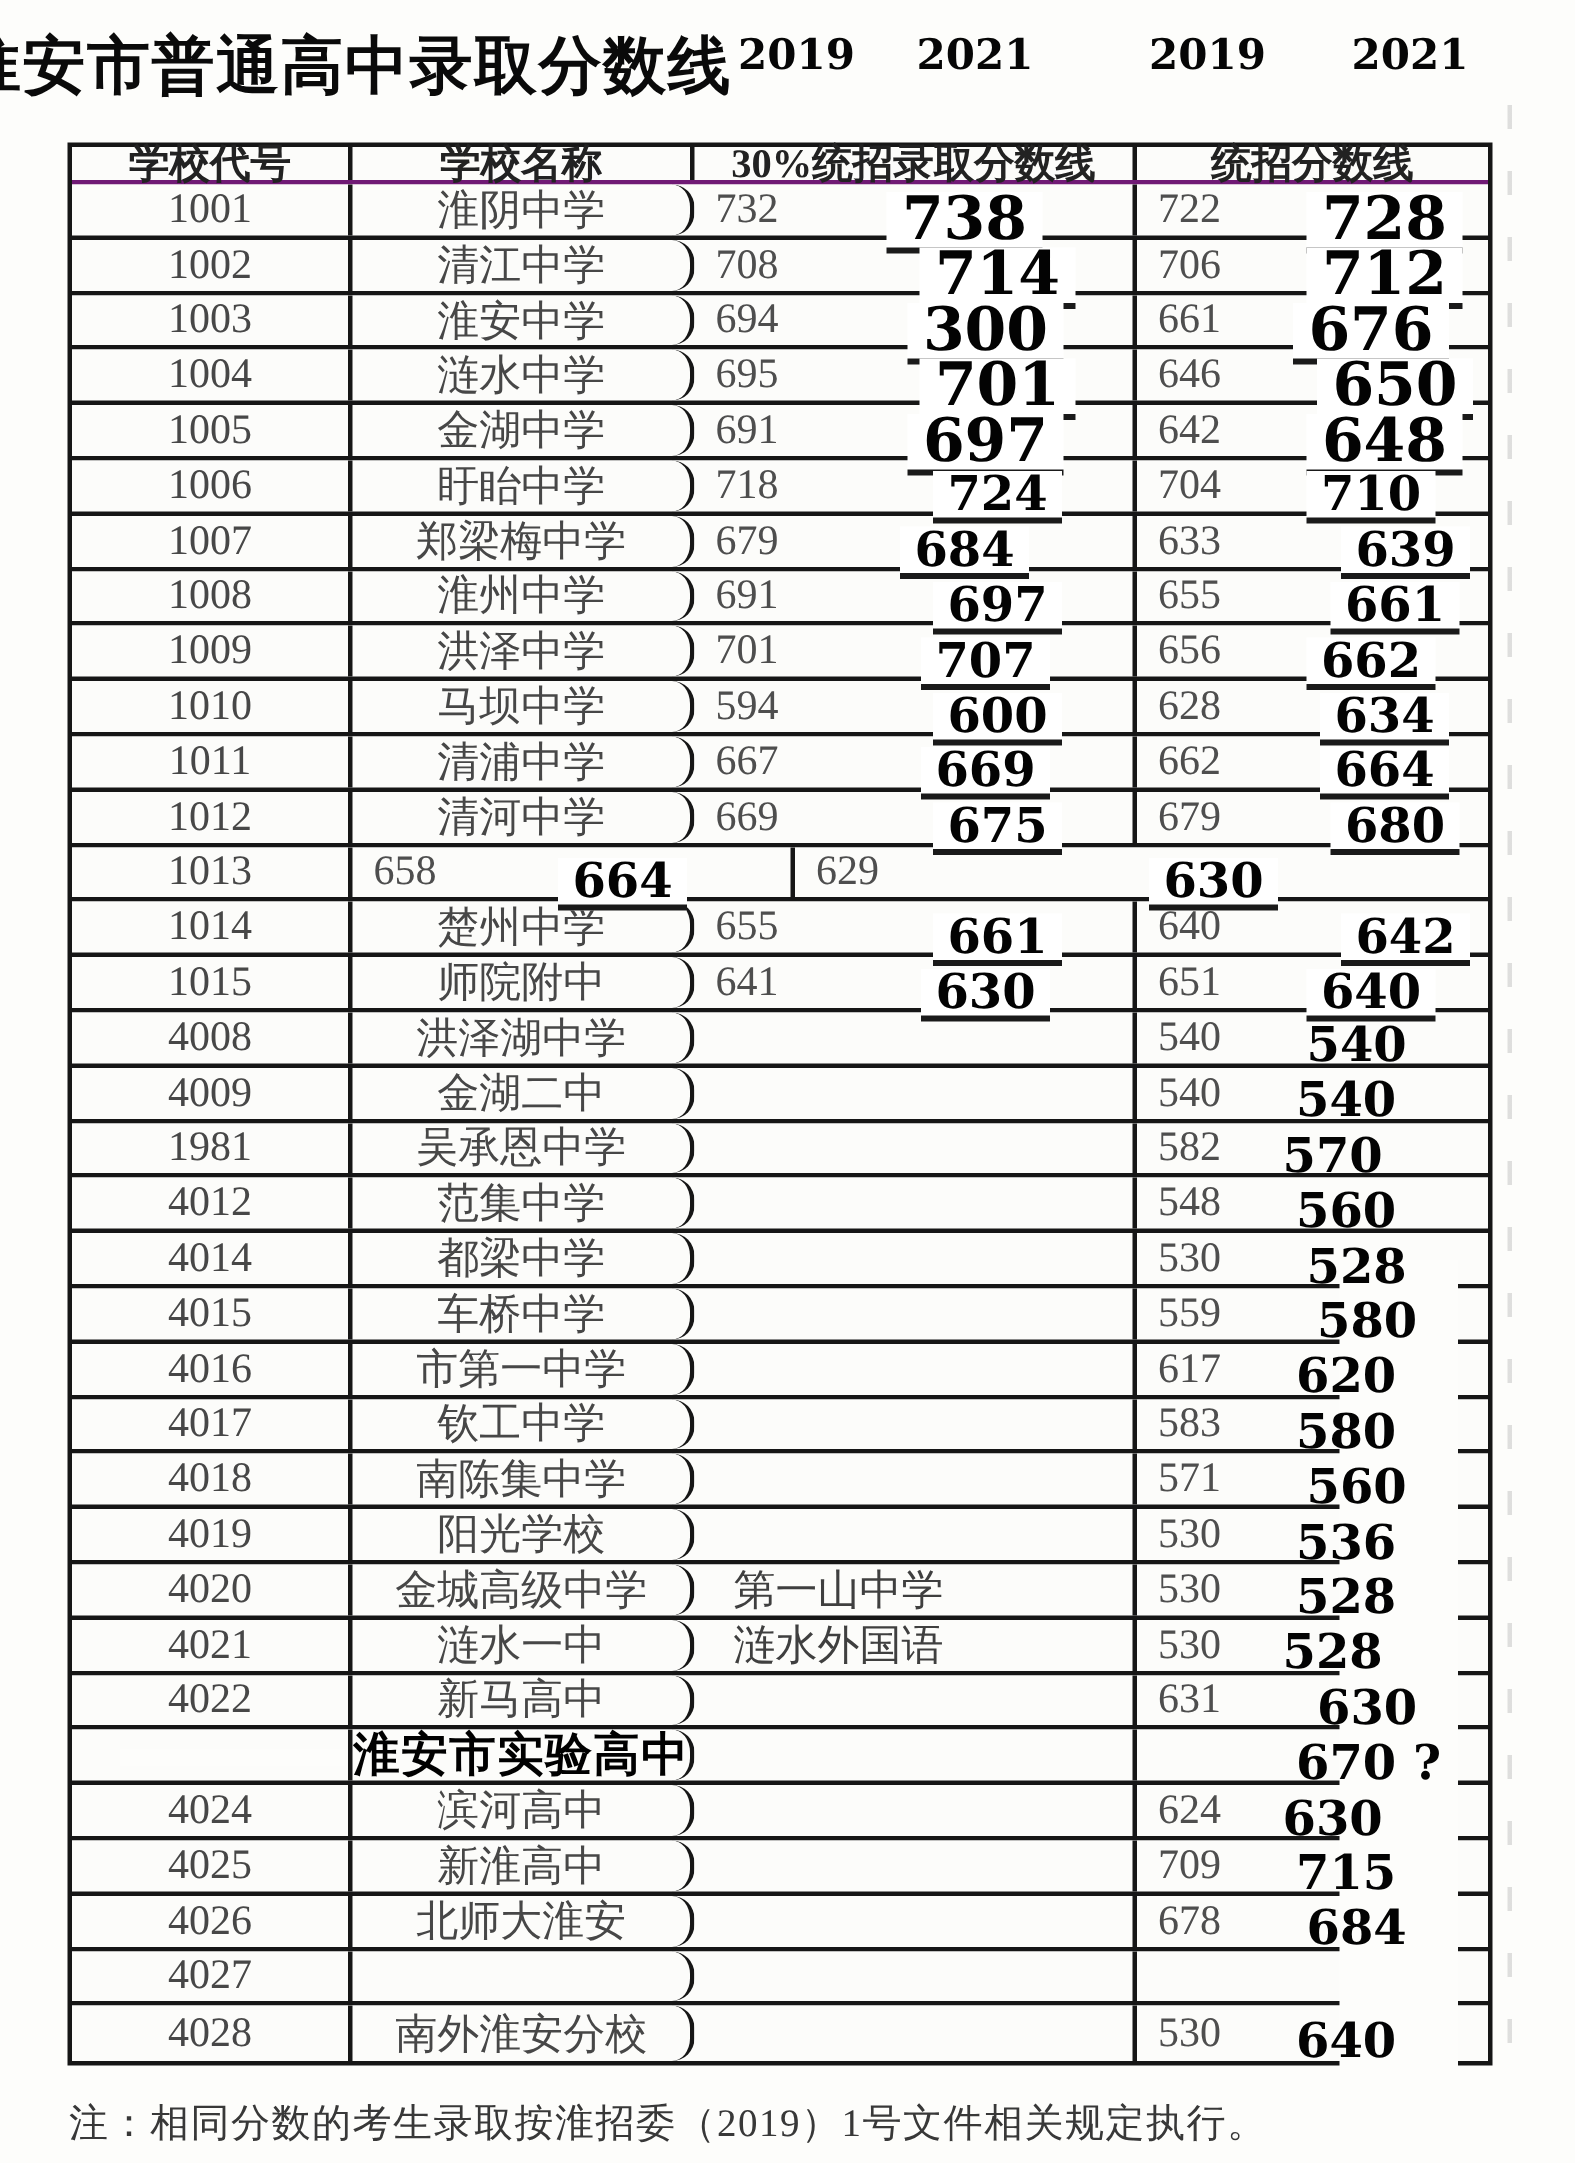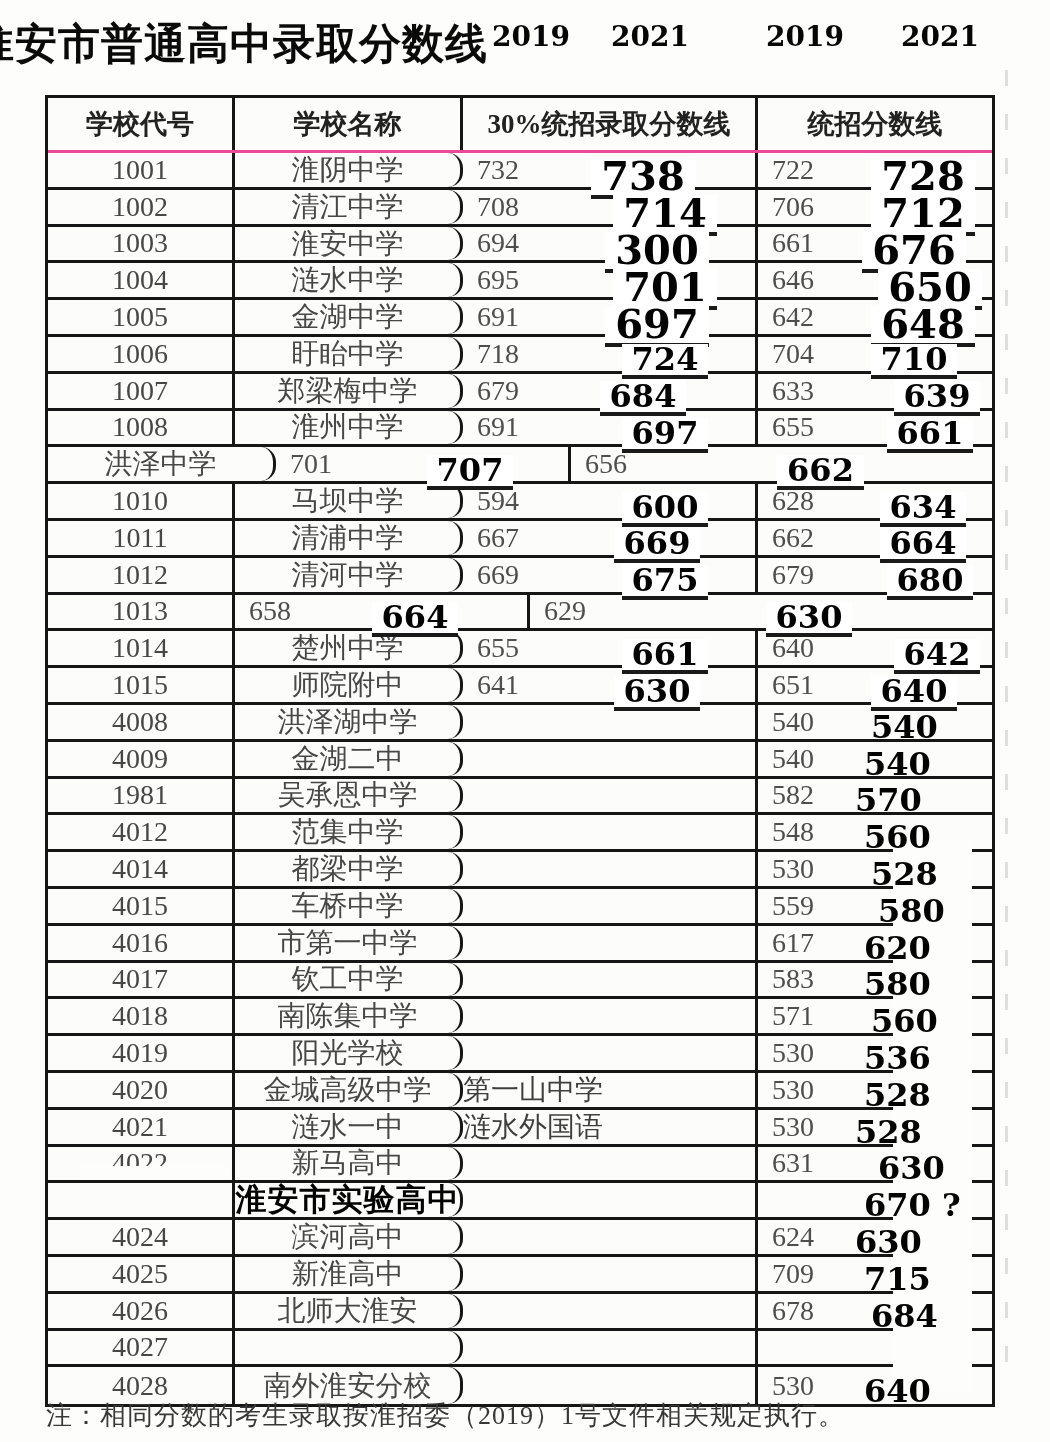--- a/index.html
+++ b/index.html
@@ -38,22 +38,22 @@
   
   .tbl {
     position: absolute;
     left: 45px; top: 95px;
     width: 950px;
     border: 3px solid #161616;
     background: #fcfcfa;
   }
   .hrow {
     display: flex;
-    height: 55px;
-    border-bottom: 3px solid #ec4899;
+    height: 25px;
+    border-bottom: 3px solid #701a75;
   }
   .hcell {
     display: flex; align-items: center; justify-content: center;
     font-family: "Liberation Serif", serif;
     font-weight: bold;
     font-size: 27px;
     color: #222;
     border-right: 3px solid #161616;
   }
   .hcell:last-child { border-right: none; }
@@ -115,20 +115,21 @@
   }
   
   .rows .row:nth-child(-n+5) .b21 { font-size: 40px; line-height: 36px; top: 9px; }
   
   .row.low .cu .bw { text-align: left; padding-left: 6px; }
   .row.low .b21 { background: transparent; border-bottom: none; padding: 0 4px; top: 5px; }
   .alt-name {
     font-family: "Liberation Serif", serif;
     font-size: 28px;
     color: #3f3f3f;
+    padding-left: 26px;
     white-space: nowrap;
   }
   
   .rows .row:nth-child(3n+1) .cp .b21 { transform: translateX(-14px); }
   .rows .row:nth-child(2n)   .cp .b21 { transform: translateX(8px); }
   .rows .row:nth-child(3n)   .cu .b21 { transform: translateX(-9px); }
   .rows .row:nth-child(4n)   .cu .b21 { transform: translateX(7px); }
   .rows .row:nth-child(7n)   .cu .b21 { transform: translateX(14px); }
 
   
@@ -306,20 +307,23 @@
         <div class="cell cp">
           <span class="v19">691</span>
           <span class="bw"><span class="b21">697</span></span>
         </div>
         <div class="cell cu">
           <span class="v19">655</span>
           <span class="bw"><span class="b21">661</span></span>
         </div>
       </div>
       <div class="row">
+        <div class="cell cc">
+          <span class="code-txt">1009</span>
+        </div>
         <div class="cell cn">
           <span class="name-txt">洪泽中学</span>
         </div>
         <div class="cell cp">
           <span class="v19">701</span>
           <span class="bw"><span class="b21">707</span></span>
         </div>
         <div class="cell cu">
           <span class="v19">656</span>
           <span class="bw"><span class="b21">662</span></span>

